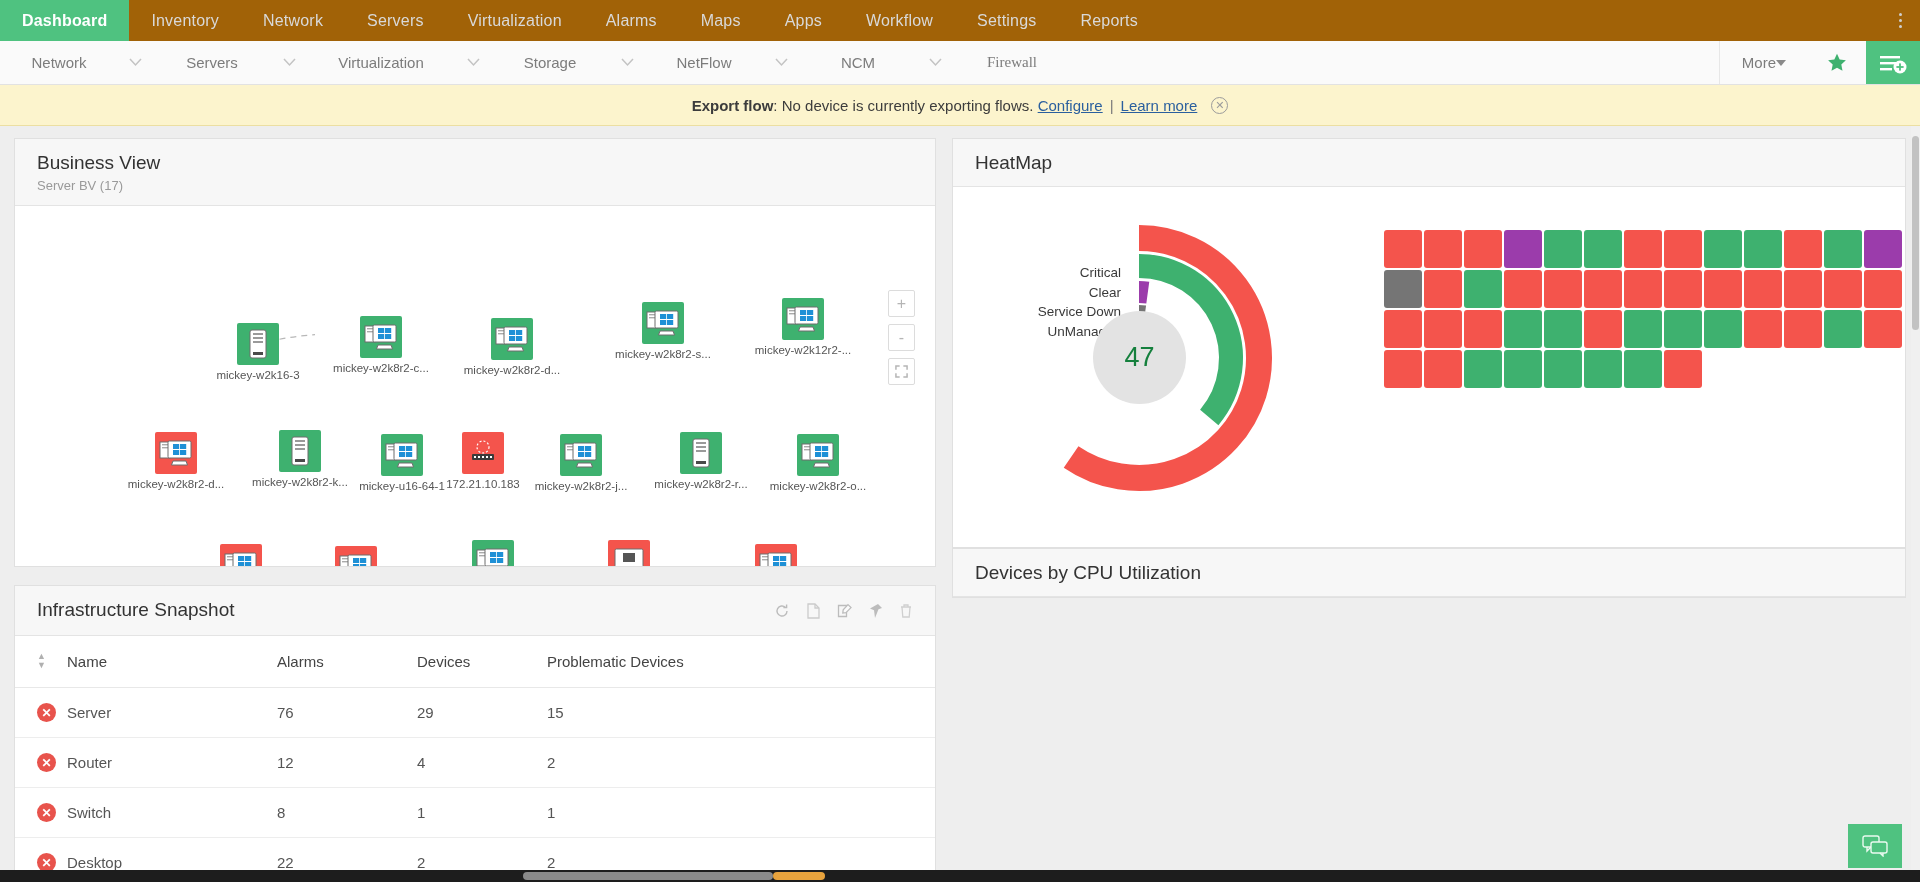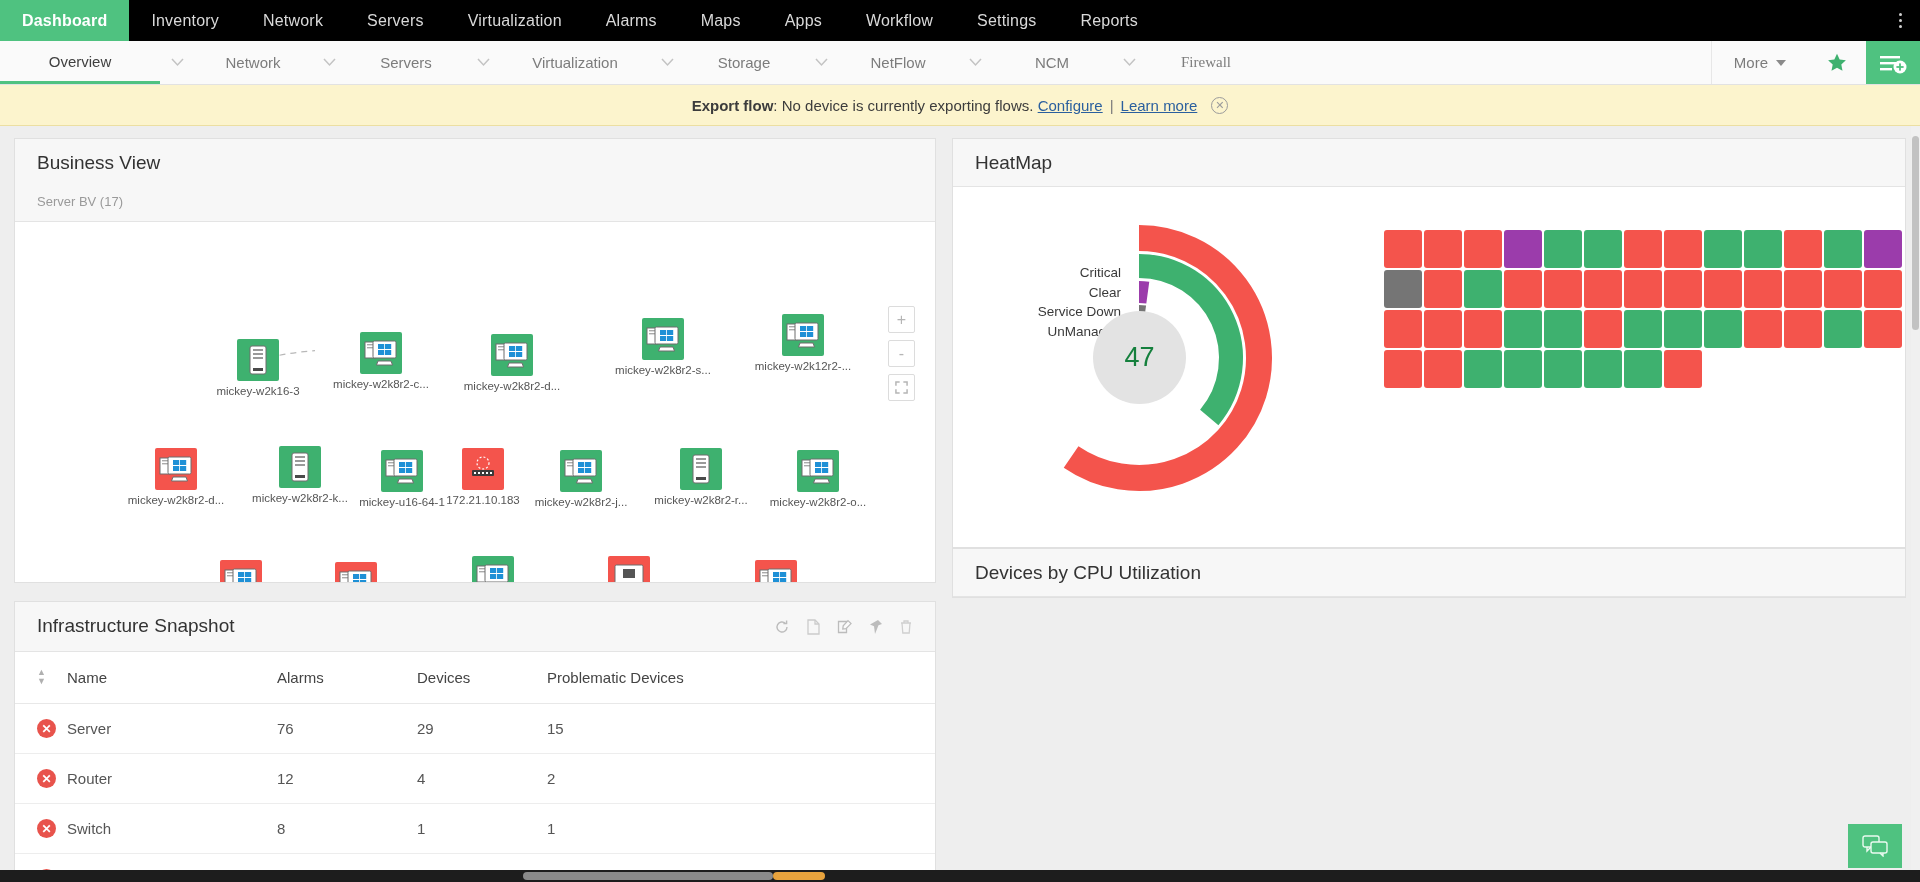--- a/index.html
+++ b/index.html
@@ -5,21 +5,21 @@
   * { box-sizing: border-box; margin: 0; padding: 0; }
   html, body {
     width: 1920px; height: 882px;
     font-family: "Liberation Sans", sans-serif;
     background: #ffffff; overflow: hidden;
   }
   body { position: relative; }
 
   
   .topnav {
-    height: 41px; background: #000000; display: flex; align-items: stretch;
+    height: 41px; background: #a16207; display: flex; align-items: stretch;
     position: relative;
   }
   .topnav-item {
     display: flex; align-items: center; padding: 0 22px;
     color: #d9d9d9; font-size: 16px; letter-spacing: .2px; cursor: pointer;
     white-space: nowrap;
   }
   .topnav-item.active { background: #4fc280; color: #fff; font-weight: 600; }
   .topnav-spacer { flex: 1; }
   .kebab {
@@ -39,21 +39,21 @@
     color: #7c7c7c; font-size: 15px; height: 100%; cursor: pointer;
     padding: 0 8px; white-space: nowrap;
   }
   .subnav-item.active { color: #3f3f3f; border-bottom: 3px solid #4fc280; font-weight: 400; }
   .caret {
     width: 34px; height: 100%; display: flex; align-items: center; justify-content: center;
     cursor: pointer;
   }
   .caret svg { display:block; }
   .subnav-more {
-    display: flex; align-items: center; gap: 8px; color: #7c7c7c; font-size: 15px;
+    display: flex; align-items: center; color: #7c7c7c; font-size: 15px;
     padding: 0 22px; cursor: pointer; border-left: 1px solid #e7e7e7; height: 100%;
   }
   .tri-down { width:0;height:0;border-left:5px solid transparent;border-right:5px solid transparent;border-top:6px solid #8a8a8a; }
   .star-btn {
     width: 58px; display:flex;align-items:center;justify-content:center;cursor:pointer;
   }
   .addwidget-btn {
     width: 54px; background: #4fc280; display: flex; align-items: center;
     justify-content: center; cursor: pointer;
   }
@@ -81,21 +81,21 @@
   }
   .col-left { width: 938px; display: flex; flex-direction: column; gap: 18px; }
   .col-right { flex: 1; display: flex; flex-direction: column; gap: 0; }
 
   .card { background: #fff; border: 1px solid #e0e0e0; }
   .card-head {
     background: #f7f7f7; border-bottom: 1px solid #e4e4e4; padding: 13px 22px 12px 22px;
     display: flex; align-items: flex-start; justify-content: space-between;
   }
   .card-title { font-size: 19px; color: #333; font-weight: 400; }
-  .card-sub { font-size: 13px; color: #9a9a9a; margin-top: 20px; }
+  .card-sub { font-size: 13px; color: #9a9a9a; margin-top: 4px; }
   .card-body { position: relative; }
 
   .head-icons { display: flex; align-items: center; gap: 16px; padding-top: 4px; }
   .head-icons span { cursor: pointer; opacity: .55; }
 
   
   .topo { position: relative; height: 360px; overflow: hidden; }
   .topo svg.links { position: absolute; inset: 0; }
   .node { position: absolute; text-align: center; }
   .node .box {
@@ -181,28 +181,20 @@
   <div class="topnav-spacer"></div>
   <div class="kebab">
     <i></i>
       <i></i>
       <i></i>
   </div>
 </div>
 
 <div class="subnav">
   <div class="subnav-group" id="subnav-items" style="flex:1">
-      <div style="display: flex; align-items: stretch; height: 100%;">
-        <div class="subnav-item active" style="width: 160px;">Overview</div>
-        <div class="caret">
-          <svg width="13" height="9" viewBox="0 0 13 9" fill="none" stroke="#c3c3c3" stroke-width="1.5">
-            <path d="M1 1l5.5 6L12 1"></path>
-          </svg>
-        </div>
-      </div>
       <div style="display: flex; align-items: stretch; height: 100%;">
         <div class="subnav-item" style="width: 118px;">Network</div>
         <div class="caret">
           <svg width="13" height="9" viewBox="0 0 13 9" fill="none" stroke="#c3c3c3" stroke-width="1.5">
             <path d="M1 1l5.5 6L12 1"></path>
           </svg>
         </div>
       </div>
       <div style="display: flex; align-items: stretch; height: 100%;">
         <div class="subnav-item" style="width: 120px;">Servers</div>

